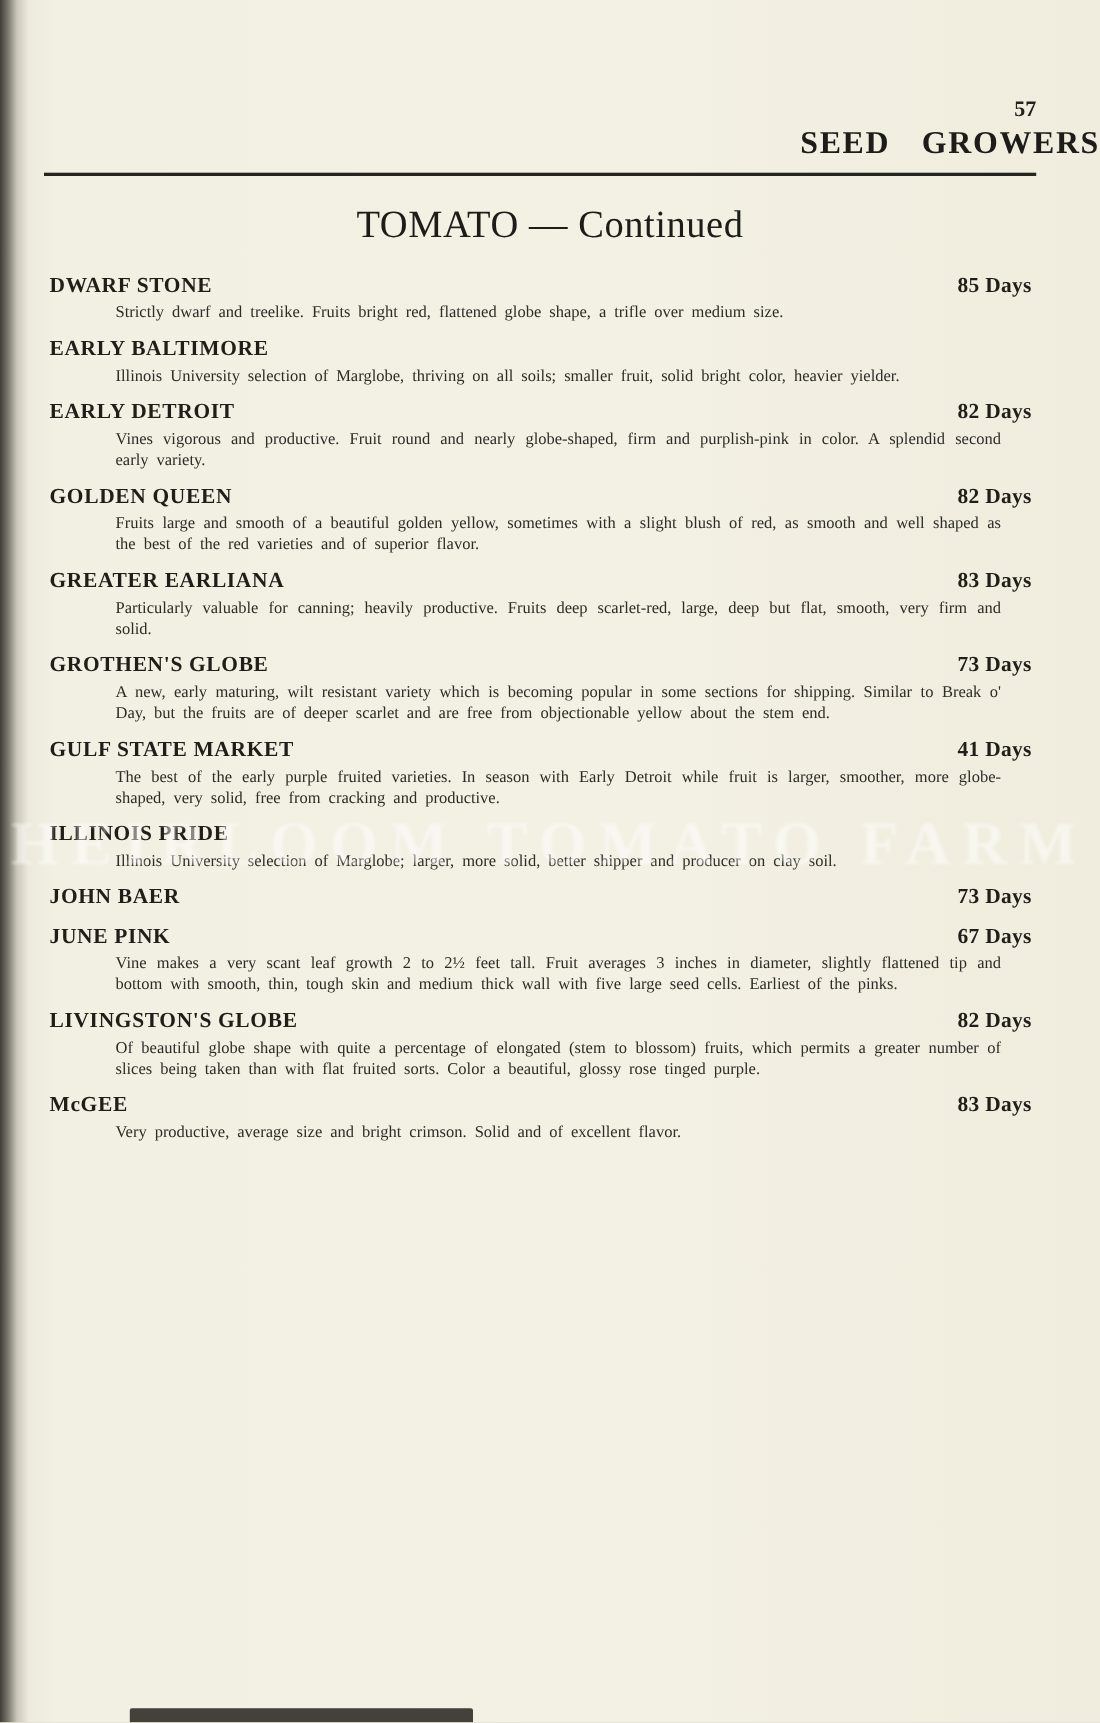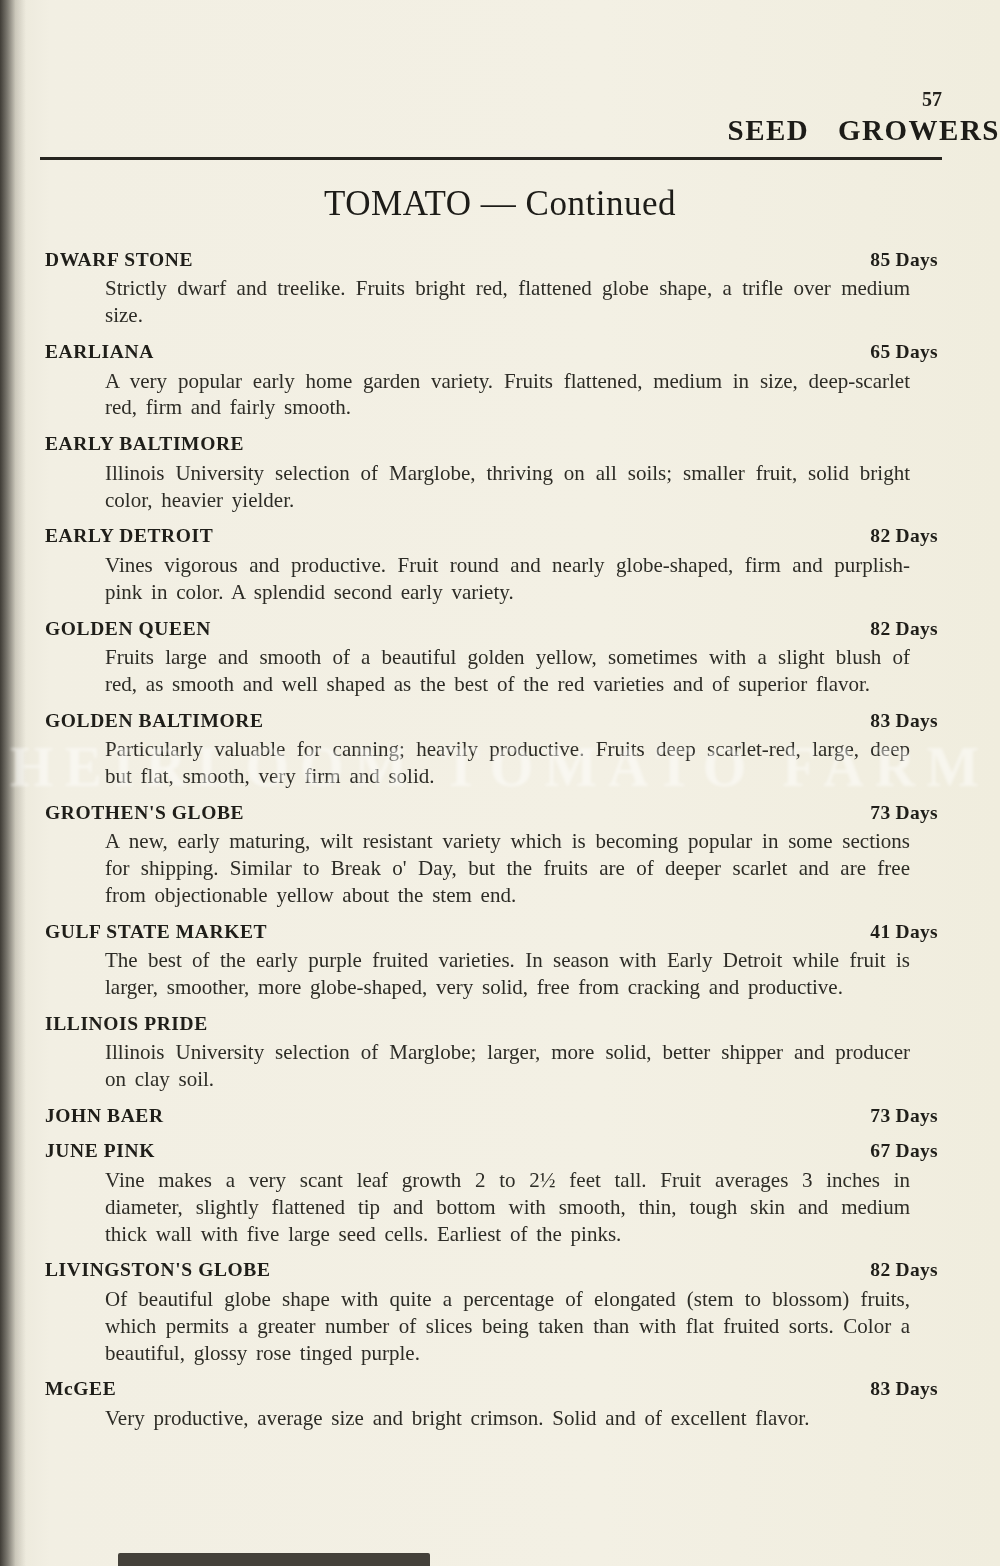--- a/index.html
+++ b/index.html
@@ -81,21 +81,21 @@
     letter-spacing: 0.6px;
     color: #1f1e19;
     line-height: 1.25;
   }
   .entry-days {
     letter-spacing: 0.3px;
     white-space: nowrap;
   }
   .entry-desc {
     margin: 3px 28px 0 60px;
-    font-size: 21px;
+    font-size: 15px;
     line-height: 1.28;
     text-align: justify;
     word-spacing: 3.5px;
     color: #2d2c26;
   }
   .watermark {
     position: absolute;
     top: 735px;
     left: 50%;
     transform: translateX(-50%);
@@ -127,27 +127,20 @@
   <div class="entries">
 
     <div class="entry">
       <div class="entry-head">
         <span class="entry-name">DWARF STONE</span>
         <span class="entry-days">85 Days</span>
       </div>
       <div class="entry-desc">Strictly dwarf and treelike.  Fruits bright red, flattened globe shape, a trifle over medium size.</div>
     </div>
 
-    <div class="entry">
-      <div class="entry-head">
-        <span class="entry-name">EARLIANA</span>
-        <span class="entry-days">65 Days</span>
-      </div>
-      <div class="entry-desc">A very popular early home garden variety.  Fruits flattened, medium in size, deep-scarlet red, firm and fairly smooth.</div>
-    </div>
 
     <div class="entry">
       <div class="entry-head">
         <span class="entry-name">EARLY BALTIMORE</span>
         <span class="entry-days"></span>
       </div>
       <div class="entry-desc">Illinois University selection of Marglobe, thriving on all soils; smaller fruit, solid bright color, heavier yielder.</div>
     </div>
 
     <div class="entry">
@@ -161,21 +154,21 @@
     <div class="entry">
       <div class="entry-head">
         <span class="entry-name">GOLDEN QUEEN</span>
         <span class="entry-days">82 Days</span>
       </div>
       <div class="entry-desc">Fruits large and smooth of a beautiful golden yellow, sometimes with a slight blush of red, as smooth and well shaped as the best of the red varieties and of superior flavor.</div>
     </div>
 
     <div class="entry">
       <div class="entry-head">
-        <span class="entry-name">GOLDEN BALTIMORE</span>
+        <span class="entry-name">GREATER EARLIANA</span>
         <span class="entry-days">83 Days</span>
       </div>
       <div class="entry-desc">Particularly valuable for canning; heavily productive.  Fruits deep scarlet-red, large, deep but flat, smooth, very firm and solid.</div>
     </div>
 
     <div class="entry">
       <div class="entry-head">
         <span class="entry-name">GROTHEN'S GLOBE</span>
         <span class="entry-days">73 Days</span>
       </div>

